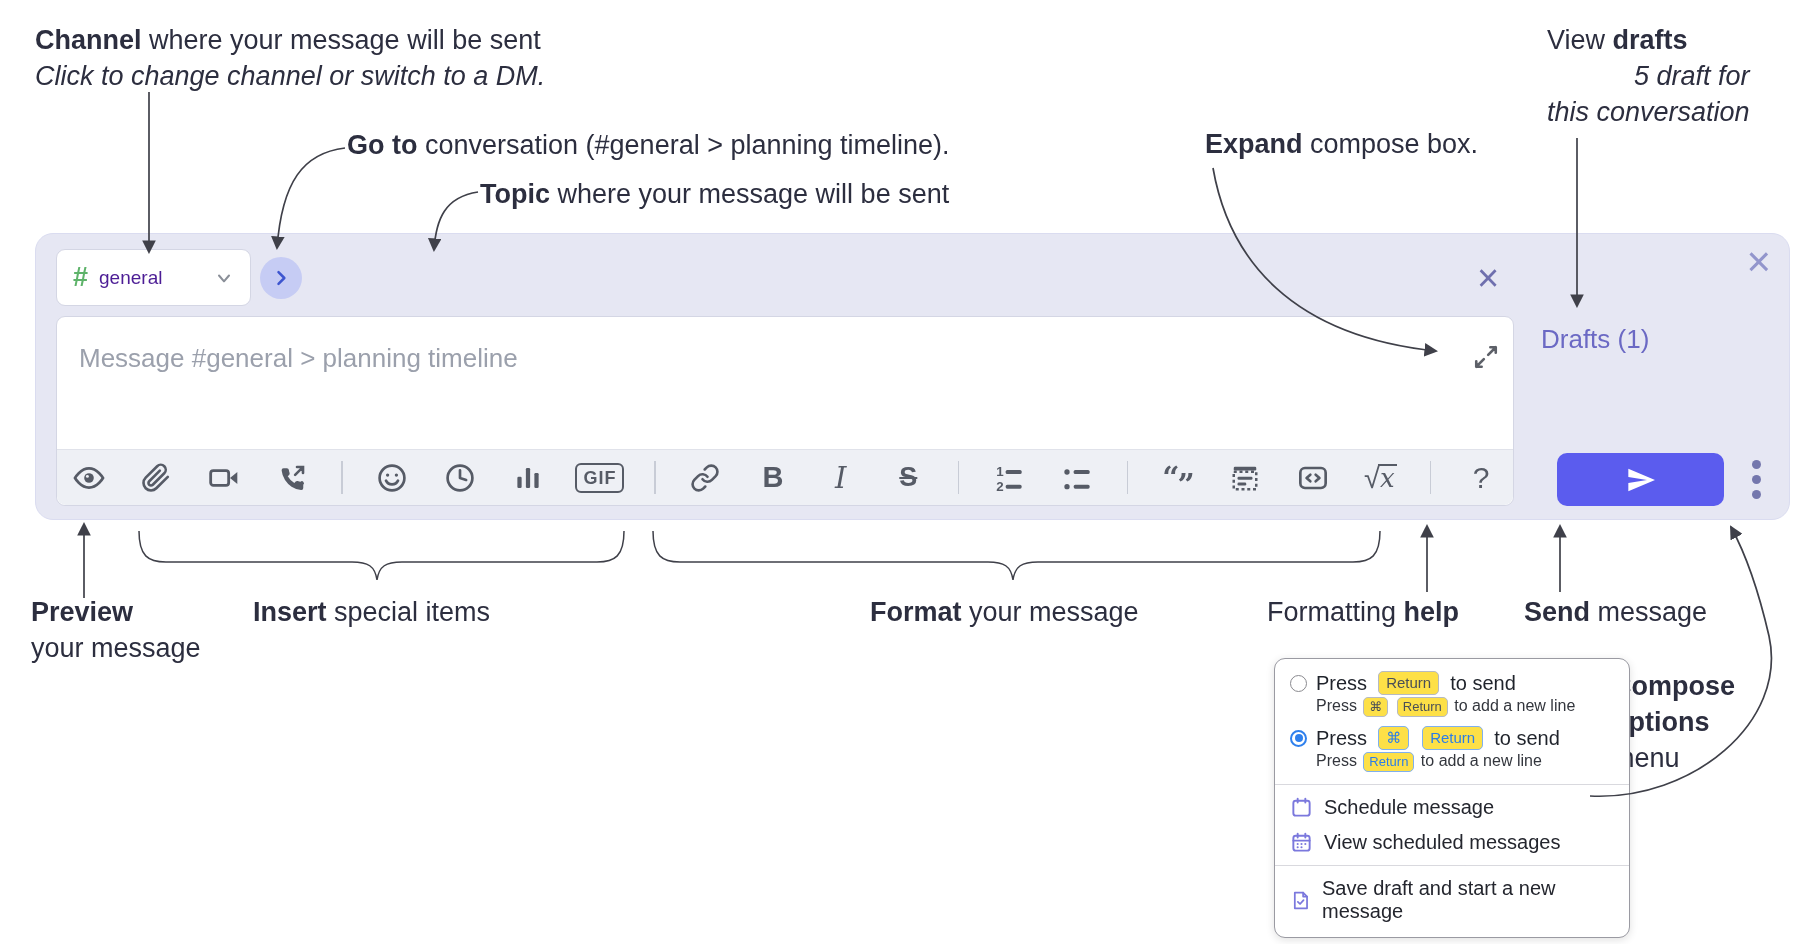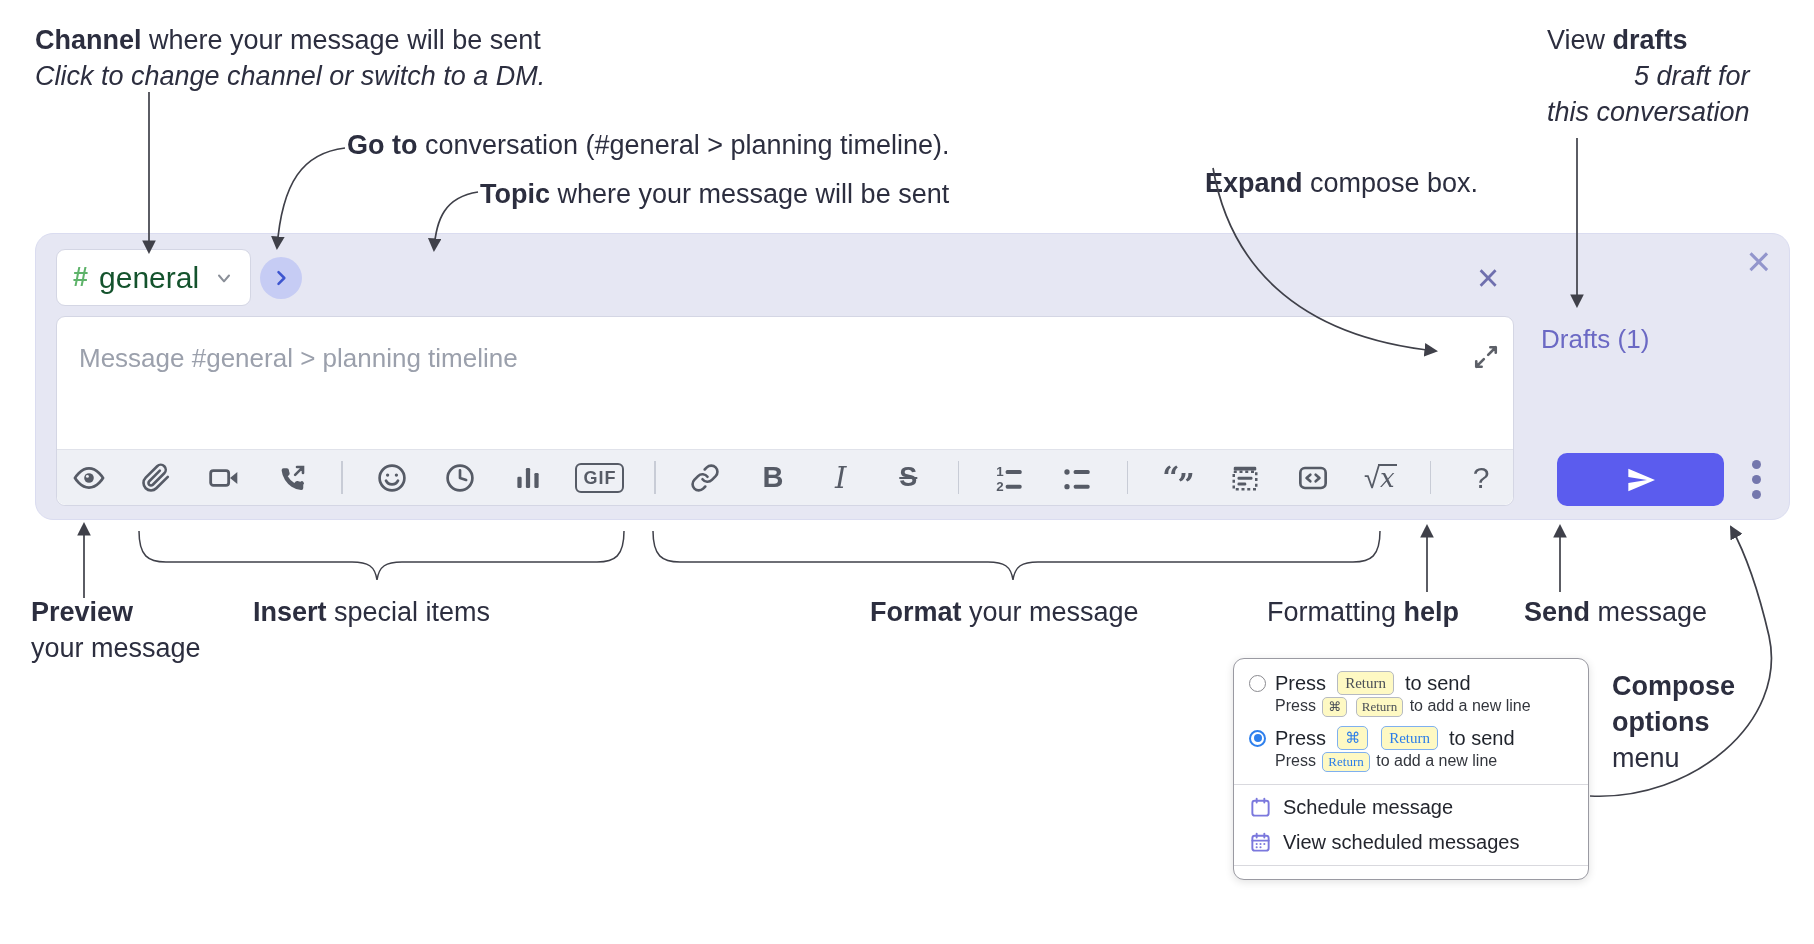--- a/index.html
+++ b/index.html
@@ -16,21 +16,21 @@
 
   
   #compose { position:absolute; left:35px; top:233px; width:1755px; height:287px;
              background:#e6e7f3; border:1px solid #dadcf0; border-radius:18px; z-index:1; }
 
   .whitebox { background:#fff; border:1px solid #d4d6e4; border-radius:9px; }
 
   #channel-sel { position:absolute; left:20px; top:15px; width:195px; height:57px;
                  display:flex; align-items:center; gap:11px; padding:0 16px; cursor:pointer; }
   #channel-sel .hash { color:#5eb36a; font-weight:700; font-size:27px; }
-  #channel-sel .chname { font-size:30px; color:#14532d; flex:1; }
+  #channel-sel .chname { font-size:19px; color:#4c1d95; flex:1; }
 
   #goto-btn { position:absolute; left:224px; top:23px; width:42px; height:42px; border-radius:50%;
               background:#c6ccf4; display:flex; align-items:center; justify-content:center; cursor:pointer; }
 
   #topic-input { position:absolute; left:272px; top:15px; width:1206px; height:57px;
                  border:1px solid #d4d6e4; border-radius:9px; font-family:"Liberation Sans",sans-serif;
                  font-size:25px; color:#15192b; padding:0 58px 0 17px; outline:none; background:#fff; }
   #topic-clear { position:absolute; left:1432px; top:24px; width:40px; height:40px; border:none; background:none;
                  color:#6f6fae; font-size:38px; line-height:38px; font-weight:300; cursor:pointer; }
 
@@ -68,31 +68,31 @@
   #drafts-link { position:absolute; left:1505px; top:90px; font-size:26px; color:#6b69c4;
                  background:none; border:none; cursor:pointer; font-family:"Liberation Sans",sans-serif; }
 
   #send-btn { position:absolute; left:1521px; top:219px; width:167px; height:53px; border:none;
               background:#5b5cee; border-radius:10px; display:flex; align-items:center; justify-content:center; cursor:pointer; }
   #compose-opts-btn { position:absolute; left:1700px; top:219px; width:40px; height:53px; background:none; border:none;
                       display:flex; flex-direction:column; align-items:center; justify-content:center; gap:6px; cursor:pointer; }
   #compose-opts-btn i { width:9px; height:9px; border-radius:50%; background:#7477ad; }
 
   
-  #popup { position:absolute; left:1233px; top:658px; width:356px; background:#fff;
+  #popup { position:absolute; left:1274px; top:658px; width:356px; background:#fff;
            border:1.5px solid #9a9aa2; border-radius:11px; box-shadow:0 2px 8px rgba(0,0,0,.12);
            padding:10px 0 8px; z-index:4; }
   .opt { display:flex; align-items:center; gap:9px; padding:2px 15px 1px; font-size:20px; color:#1f232b; cursor:pointer; }
   .opt-sub { padding:1px 15px 7px 41px; font-size:16px; color:#33363d; }
   .radio { width:17px; height:17px; border-radius:50%; border:1.5px solid #8a8a8f; flex:0 0 auto; position:relative; background:#fff; }
   .radio.checked { border:2px solid #2f80ed; }
   .radio.checked::after { content:""; position:absolute; left:2.5px; top:2.5px; width:8px; height:8px;
                           border-radius:50%; background:#2f80ed; }
-  .kbd { display:inline-block; border:1px solid #b6bac2; border-radius:5px; background:#fef9c3;
-         padding:0 7px; line-height:22px; font-size:15px; color:#4a4f57; margin:0 2px;font-family:Liberation Serif, serif; }
+  .kbd { display:inline-block; border:1px solid #b6bac2; border-radius:5px; background:#fde047;
+         padding:0 7px; line-height:22px; font-size:15px; color:#4a4f57; margin:0 2px; }
   .opt-sub .kbd { line-height:18px; font-size:13px; padding:0 5px; }
   .kbd.blue { color:#2b7de9; border-color:#7fb0ef; }
   .menu-div { border-top:1px solid #d9d9de; margin:5px 0; }
   .mitem { display:flex; align-items:center; gap:11px; padding:6px 15px; font-size:20px; color:#24262e; cursor:pointer; }
 </style>
 </head>
 <body>
 
 <div id="canvas">
 
@@ -123,21 +123,21 @@
   </div>
 
   <div class="ann" style="left:347px; top:127px;">
     <b>Go to</b><span> conversation (#general &gt; planning timeline).</span>
   </div>
 
   <div class="ann" style="left:480px; top:176px;">
     <b>Topic</b><span> where your message will be sent</span>
   </div>
 
-  <div class="ann" style="left:1205px; top:126px;margin-top:39px;">
+  <div class="ann" style="left:1205px; top:126px;">
     <b>Expand</b><span> compose box.</span>
   </div>
 
   <div class="ann" style="left:1547px; top:22px;">
     <div><span>View </span><b>drafts</b></div>
     <div class="it">5 draft for</div>
     <div class="it">this conversation</div>
   </div>
 
   <div class="ann" style="left:31px; top:594px;">
@@ -370,15 +370,23 @@
             <circle cx="8" cy="13.5" r="1.1"></circle>
             <circle cx="12" cy="13.5" r="1.1"></circle>
             <circle cx="16" cy="13.5" r="1.1"></circle>
             <circle cx="8" cy="17" r="1.1"></circle>
             <circle cx="12" cy="17" r="1.1"></circle>
           </g>
       </svg>
       <span>View scheduled messages</span>
     </div>
     <div class="menu-div"></div>
+    <div class="mitem">
+      <svg width="23" height="23" viewBox="0 0 24 24" fill="none" stroke="#7b78dd" stroke-width="2" stroke-linecap="round" stroke-linejoin="round">
+        <path d="M5.5 3 H15 L19.5 7.5 V21 H5.5 Z"></path>
+          <path d="M15 3 V7.5 H19.5"></path>
+          <polyline points="9,13.5 11.5,16 15.5,11.5"></polyline>
+      </svg>
+      <span>Save draft and start a new message</span>
+    </div>
   </div>
 
 </div>
 
 </body></html>

